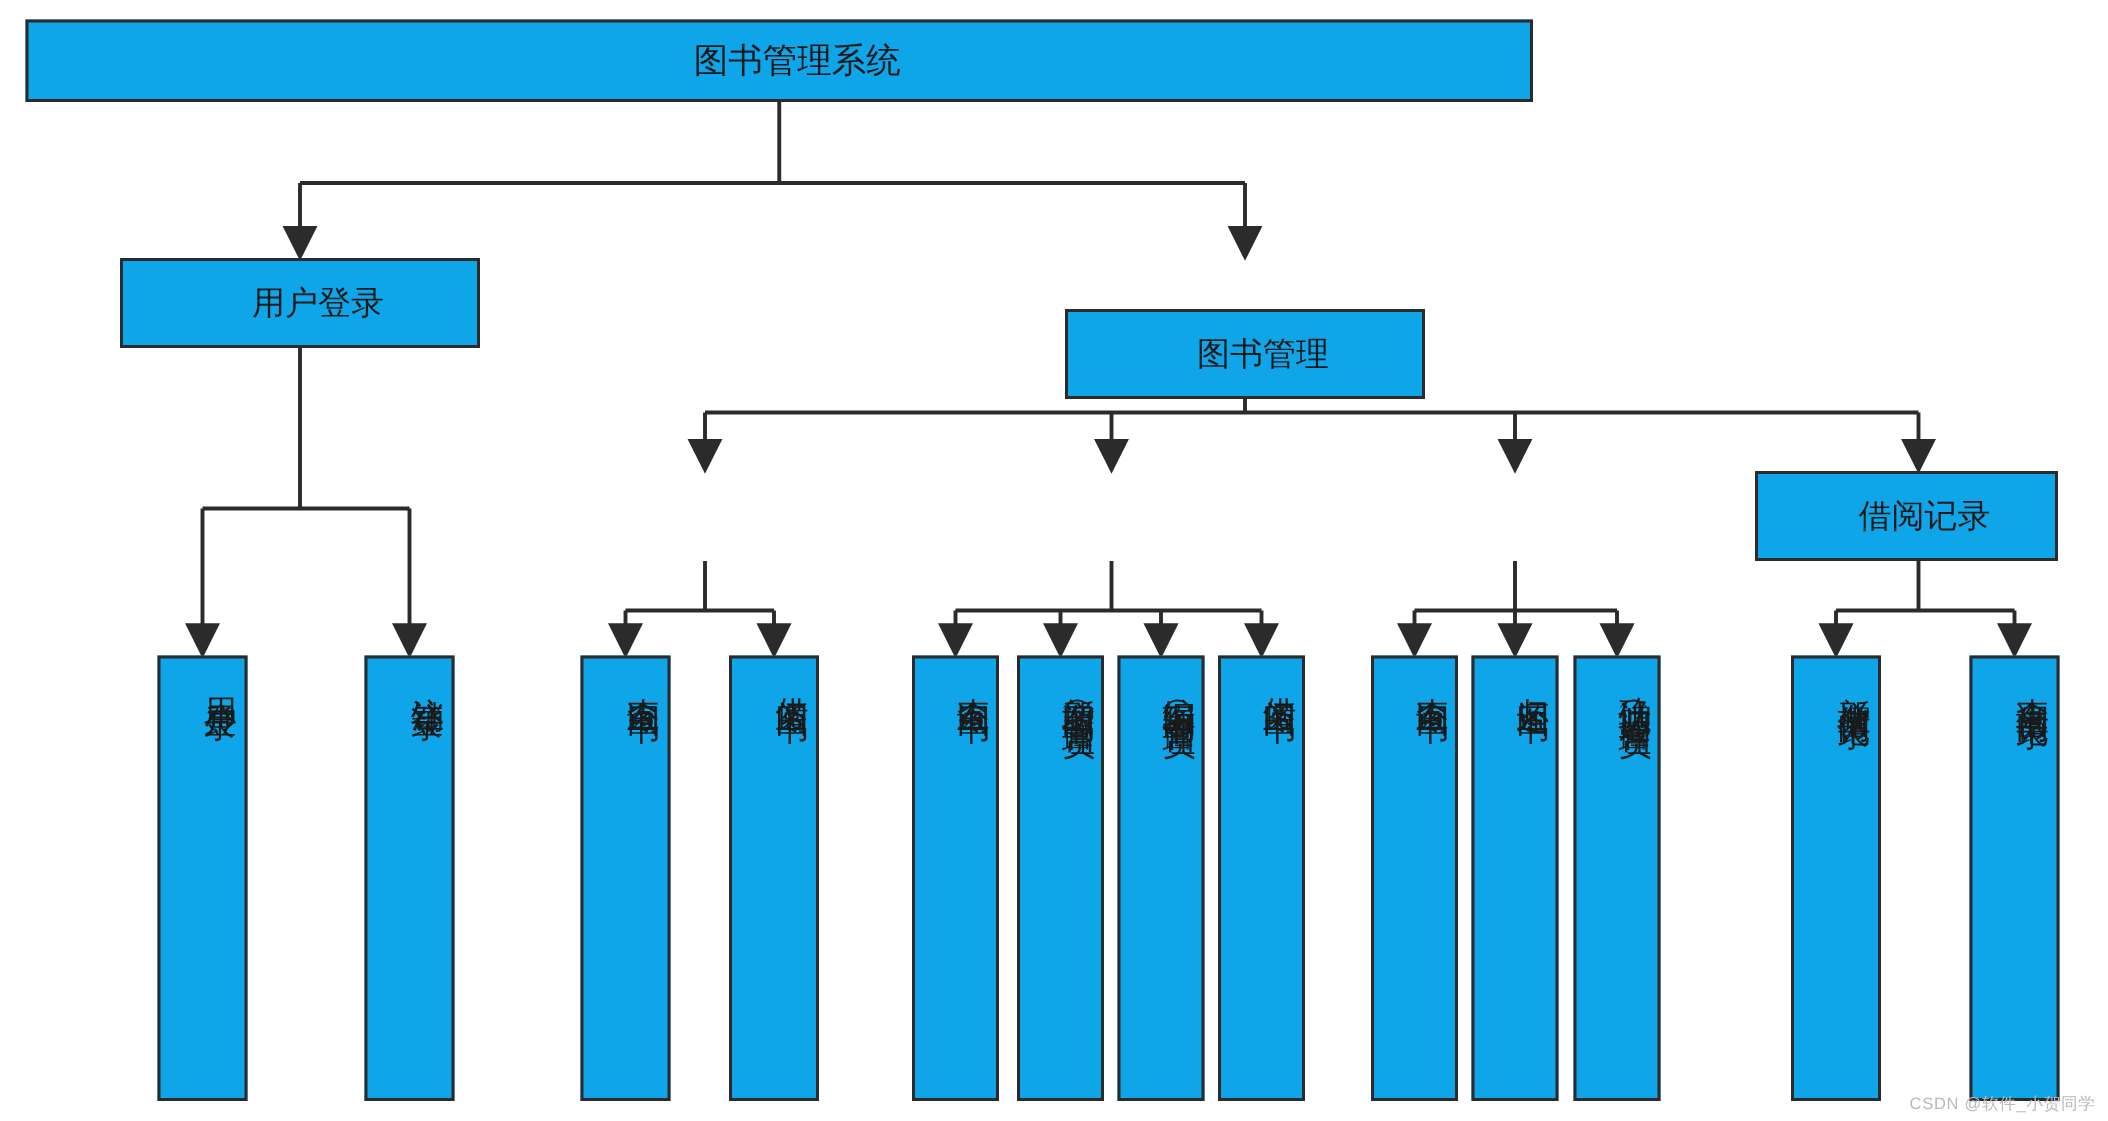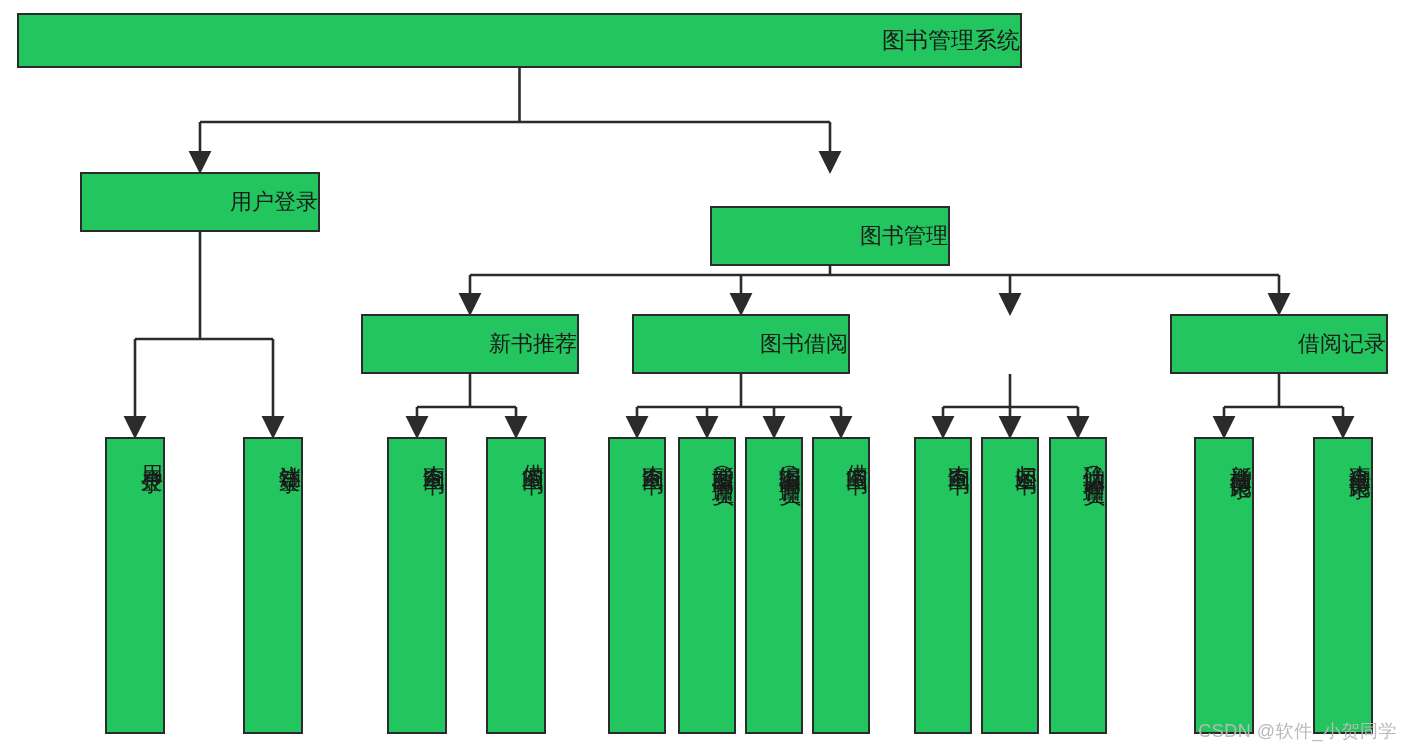--- a/index.html
+++ b/index.html
@@ -20,25 +20,25 @@
   #edges {
     position: absolute;
     left: 0;
     top: 0;
     width: 1405px;
     height: 747px;
   }
   .node {
     position: absolute;
     box-sizing: border-box;
-    background: #22c55e;
+    background: #0ea5e9;
     border: 2px solid #2b2b2b;
     display: flex;
     align-items: center;
-    justify-content: flex-end;
+    justify-content: center;
     color: #1a1a1a;
     padding-left: 24px;
   }
   .node .label {
     display: block;
     text-align: center;
     line-height: 1.18;
     white-space: pre;
   }
   .node.horiz .label {
@@ -56,21 +56,21 @@
     text-orientation: upright;
     font-size: 22px;
     letter-spacing: 3px;
     line-height: 1;
     white-space: nowrap;
   }
   .watermark {
     position: absolute;
     right: 8px;
     bottom: 4px;
-    font-size: 18px;
+    font-size: 11px;
     color: #b9b9b9;
     letter-spacing: 0.5px;
     white-space: nowrap;
     pointer-events: none;
   }
 </style>
 </head>
 <body>
 
 <div id="canvas">
@@ -122,27 +122,21 @@
     <span class="label">图书管理系统</span>
   </div>
 
   <div class="node horiz" style="left: 80px; top: 172px; width: 240px; height: 60px;">
     <span class="label">用户登录</span>
   </div>
   <div class="node horiz" style="left: 710px; top: 172px; width: 240px; height: 60px; margin-top: 34px;">
     <span class="label">图书管理</span>
   </div>
 
-  <div class="node horiz" style="left: 361px; top: 314px; width: 218px; height: 60px;">
-    <span class="label">新书推荐</span>
-  </div>
-  <div class="node horiz" style="left: 632px; top: 314px; width: 218px; height: 60px;">
-    <span class="label">图书借阅</span>
-  </div>
-  <div class="node horiz" style="left: 1170px; top: 314px; width: 218px; height: 60px;">
+  <div class="node horiz" style="left: 1170px; top: 314px; width: 202px; height: 60px;">
     <span class="label">借阅记录</span>
   </div>
 
   <div class="node vert" style="left: 105px; top: 437px; width: 60px; height: 297px;">
     <span class="label">用户登录</span>
   </div>
   <div class="node vert" style="left: 243px; top: 437px; width: 60px; height: 297px;">
     <span class="label">注销登录</span>
   </div>
 

